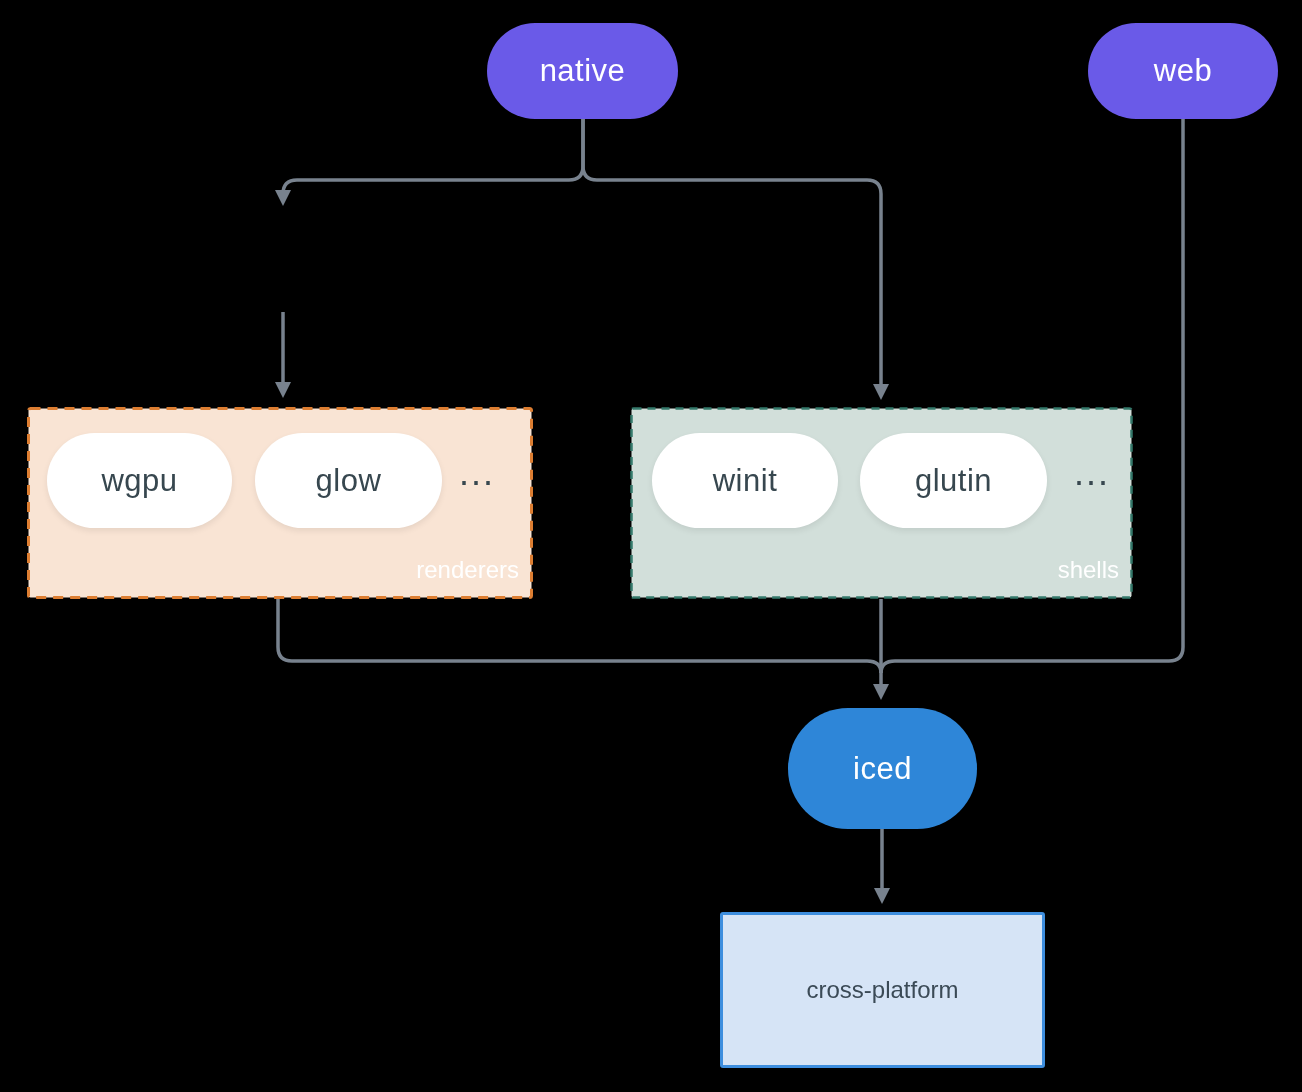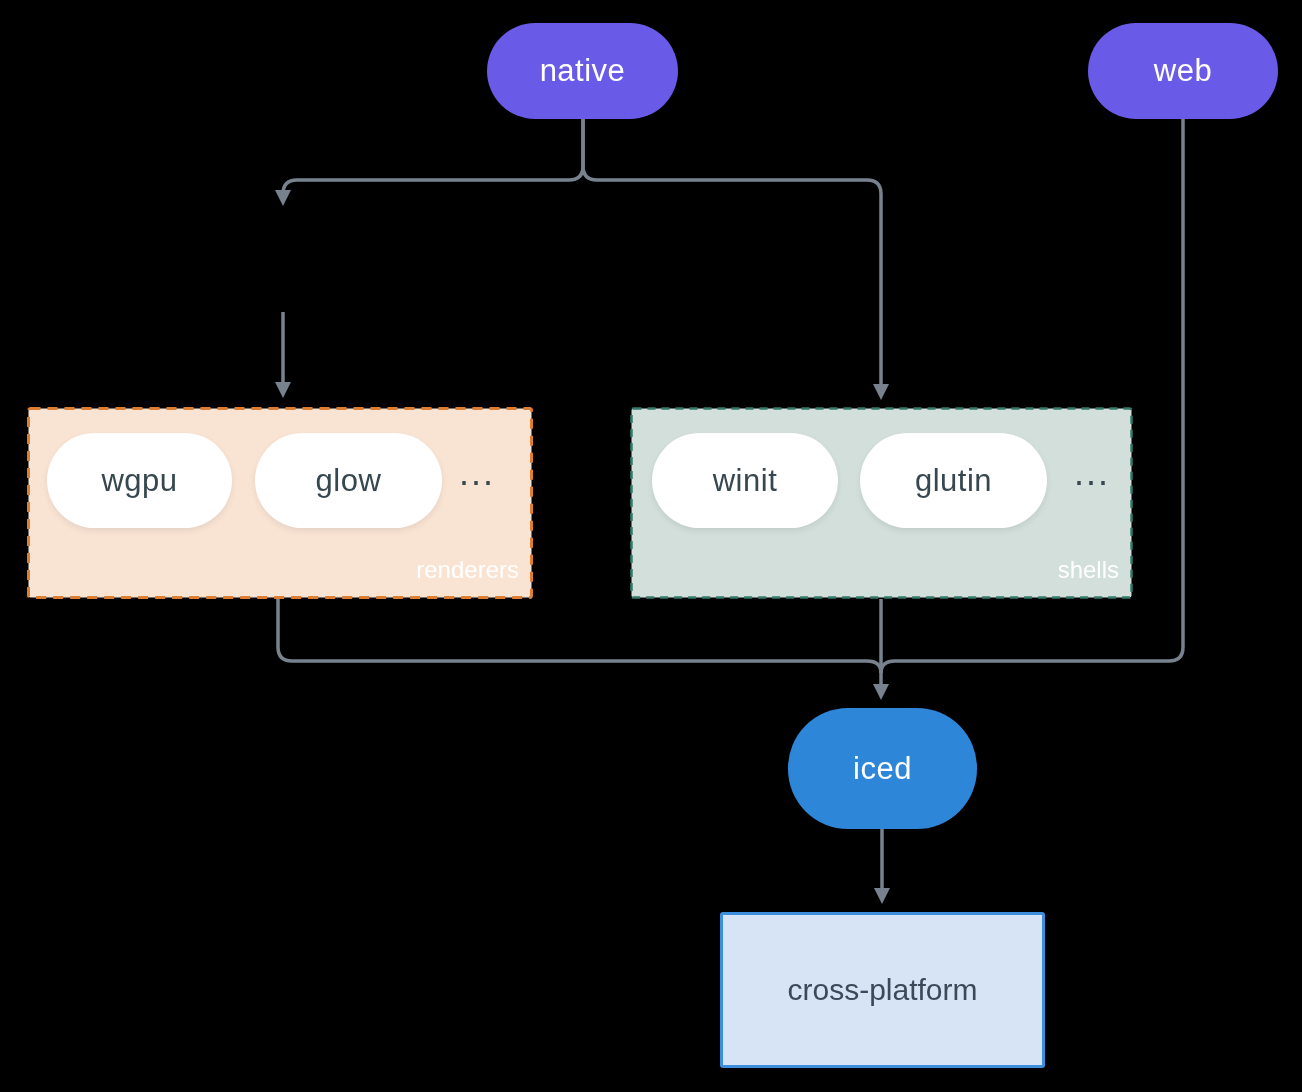--- a/index.html
+++ b/index.html
@@ -66,21 +66,21 @@
     width: 319px;
     height: 150px;
     background: #D6E4F6;
     border: 3px solid #3E8EDE;
     border-radius: 3px;
     display: flex;
     flex-direction: column;
     align-items: center;
     justify-content: center;
     color: #3B4A56;
-    font-size: 30px;
+    font-size: 24px;
     line-height: 48px;
     text-align: center;
   }
 </style>
 </head>
 <body>
 
 <div class="canvas">
 
   <svg class="layer" width="1302" height="1092" viewBox="0 0 1302 1092">

